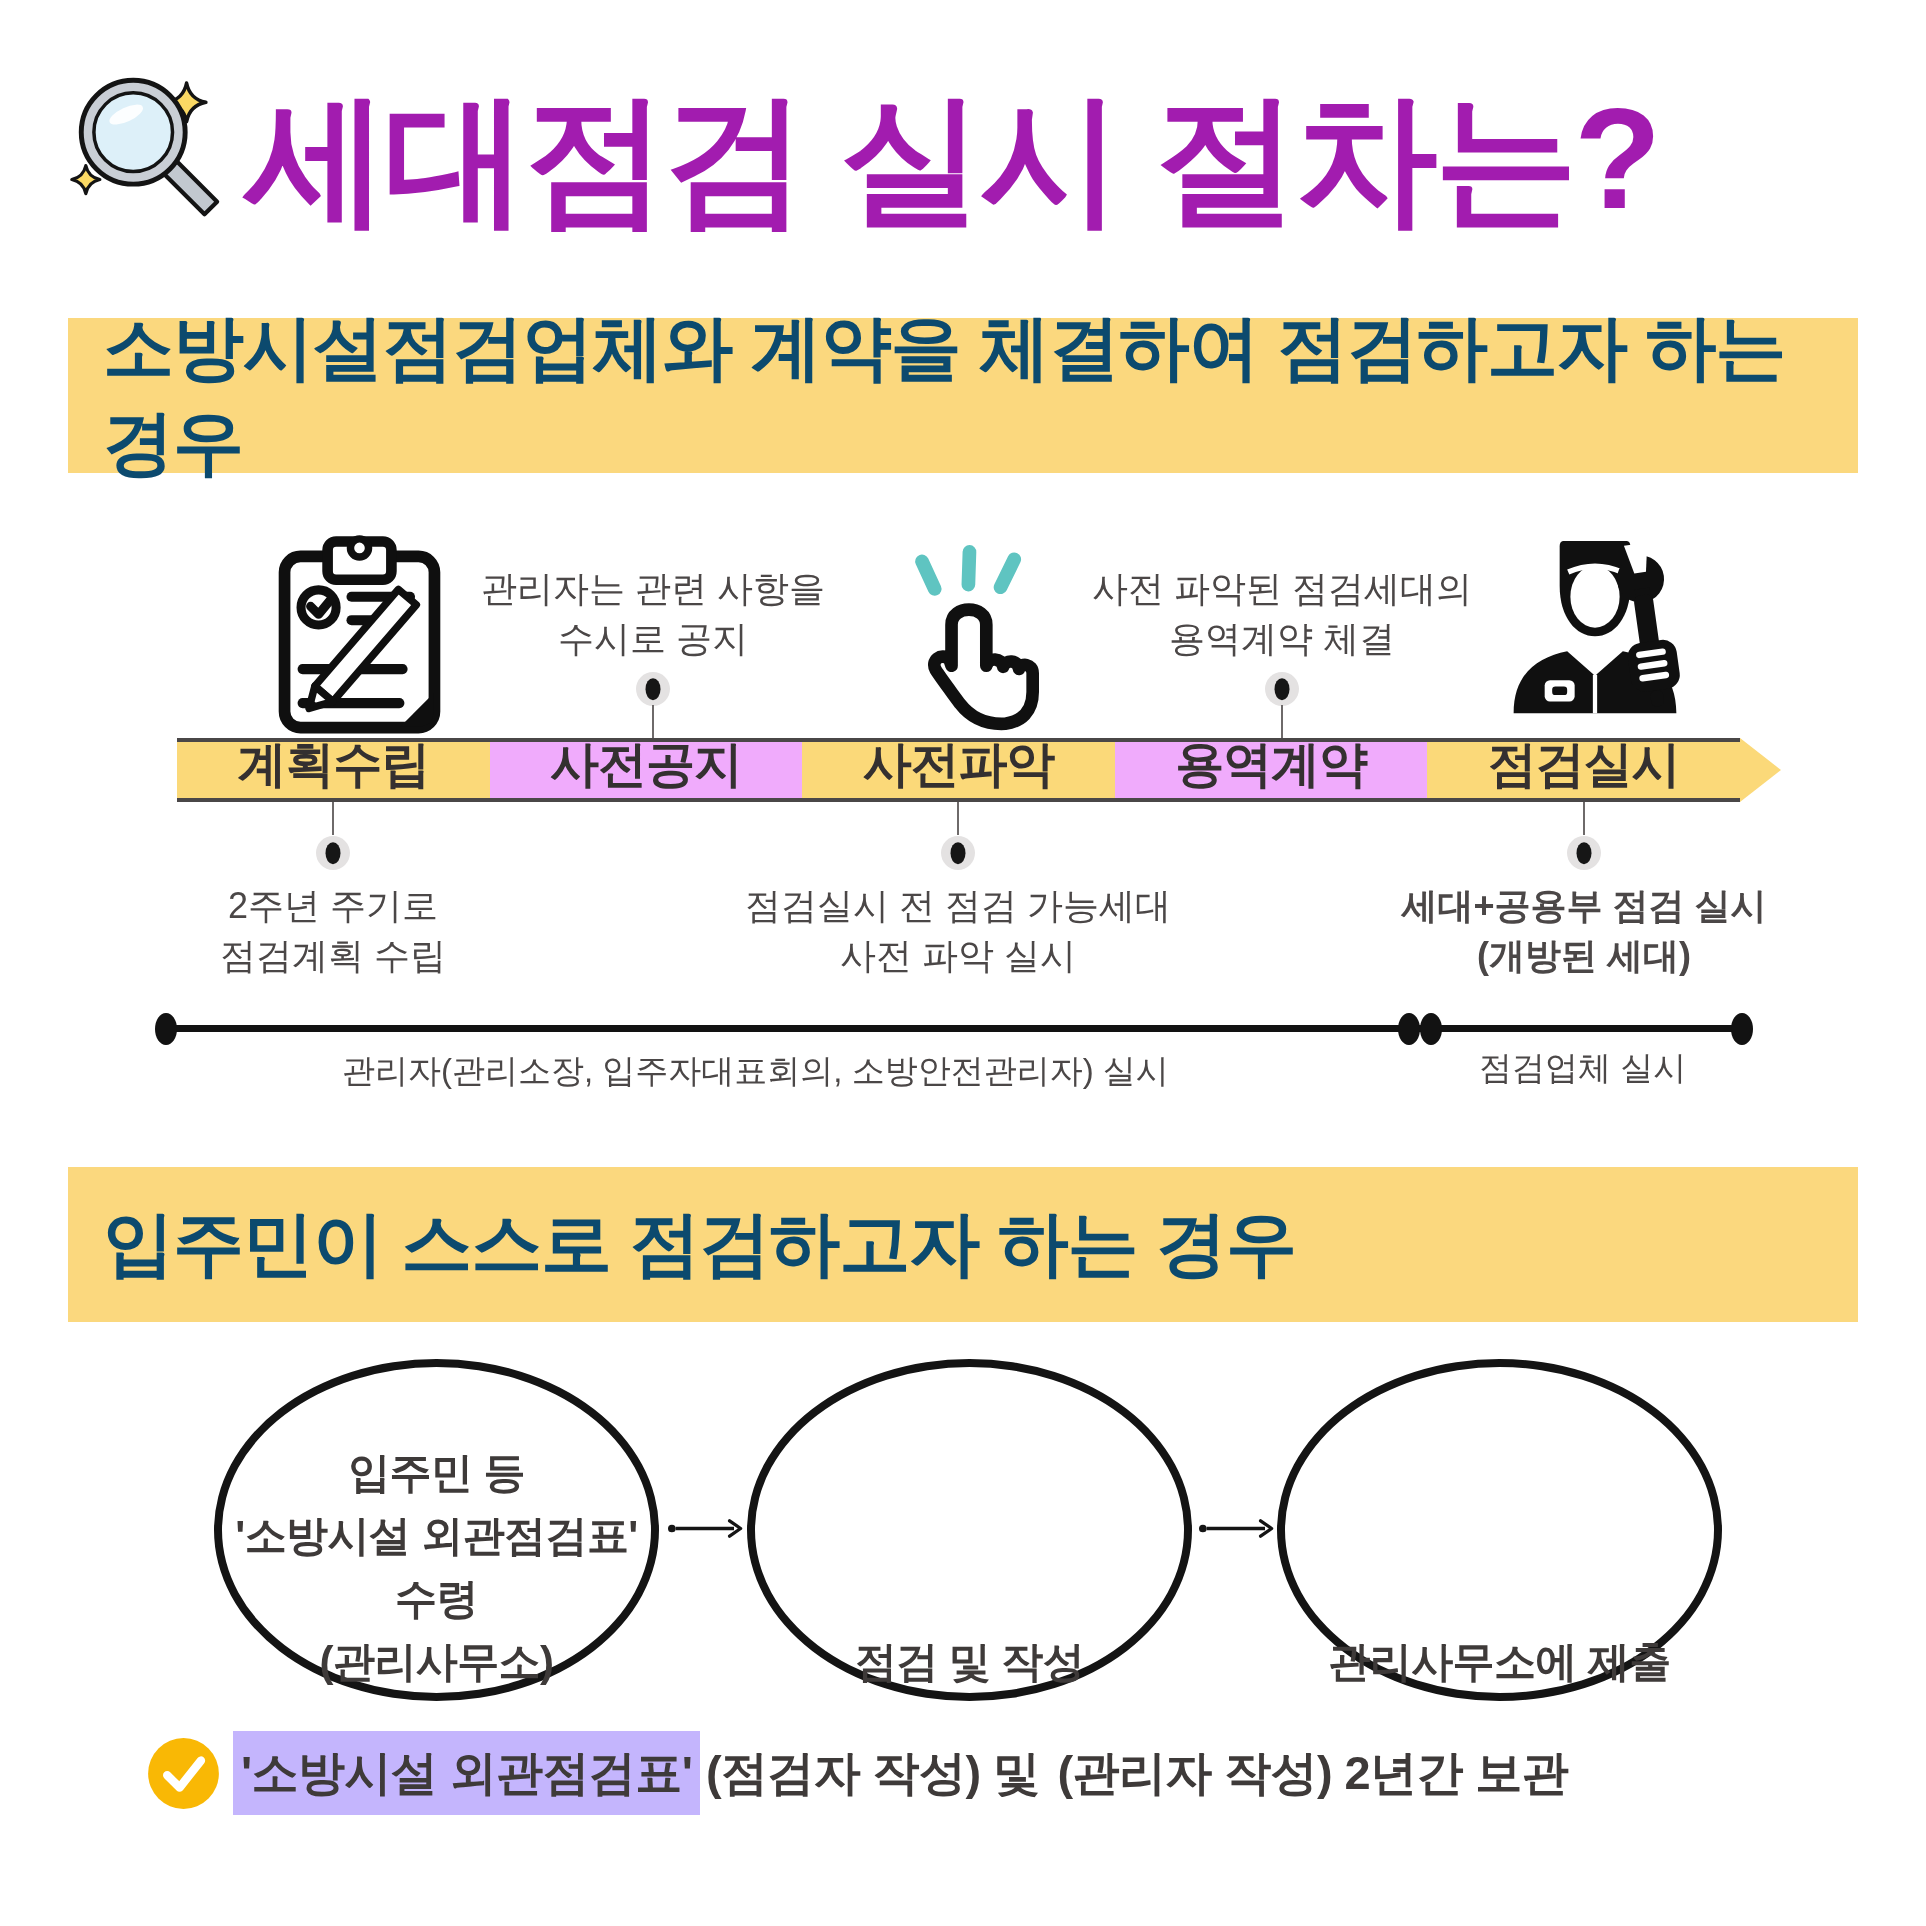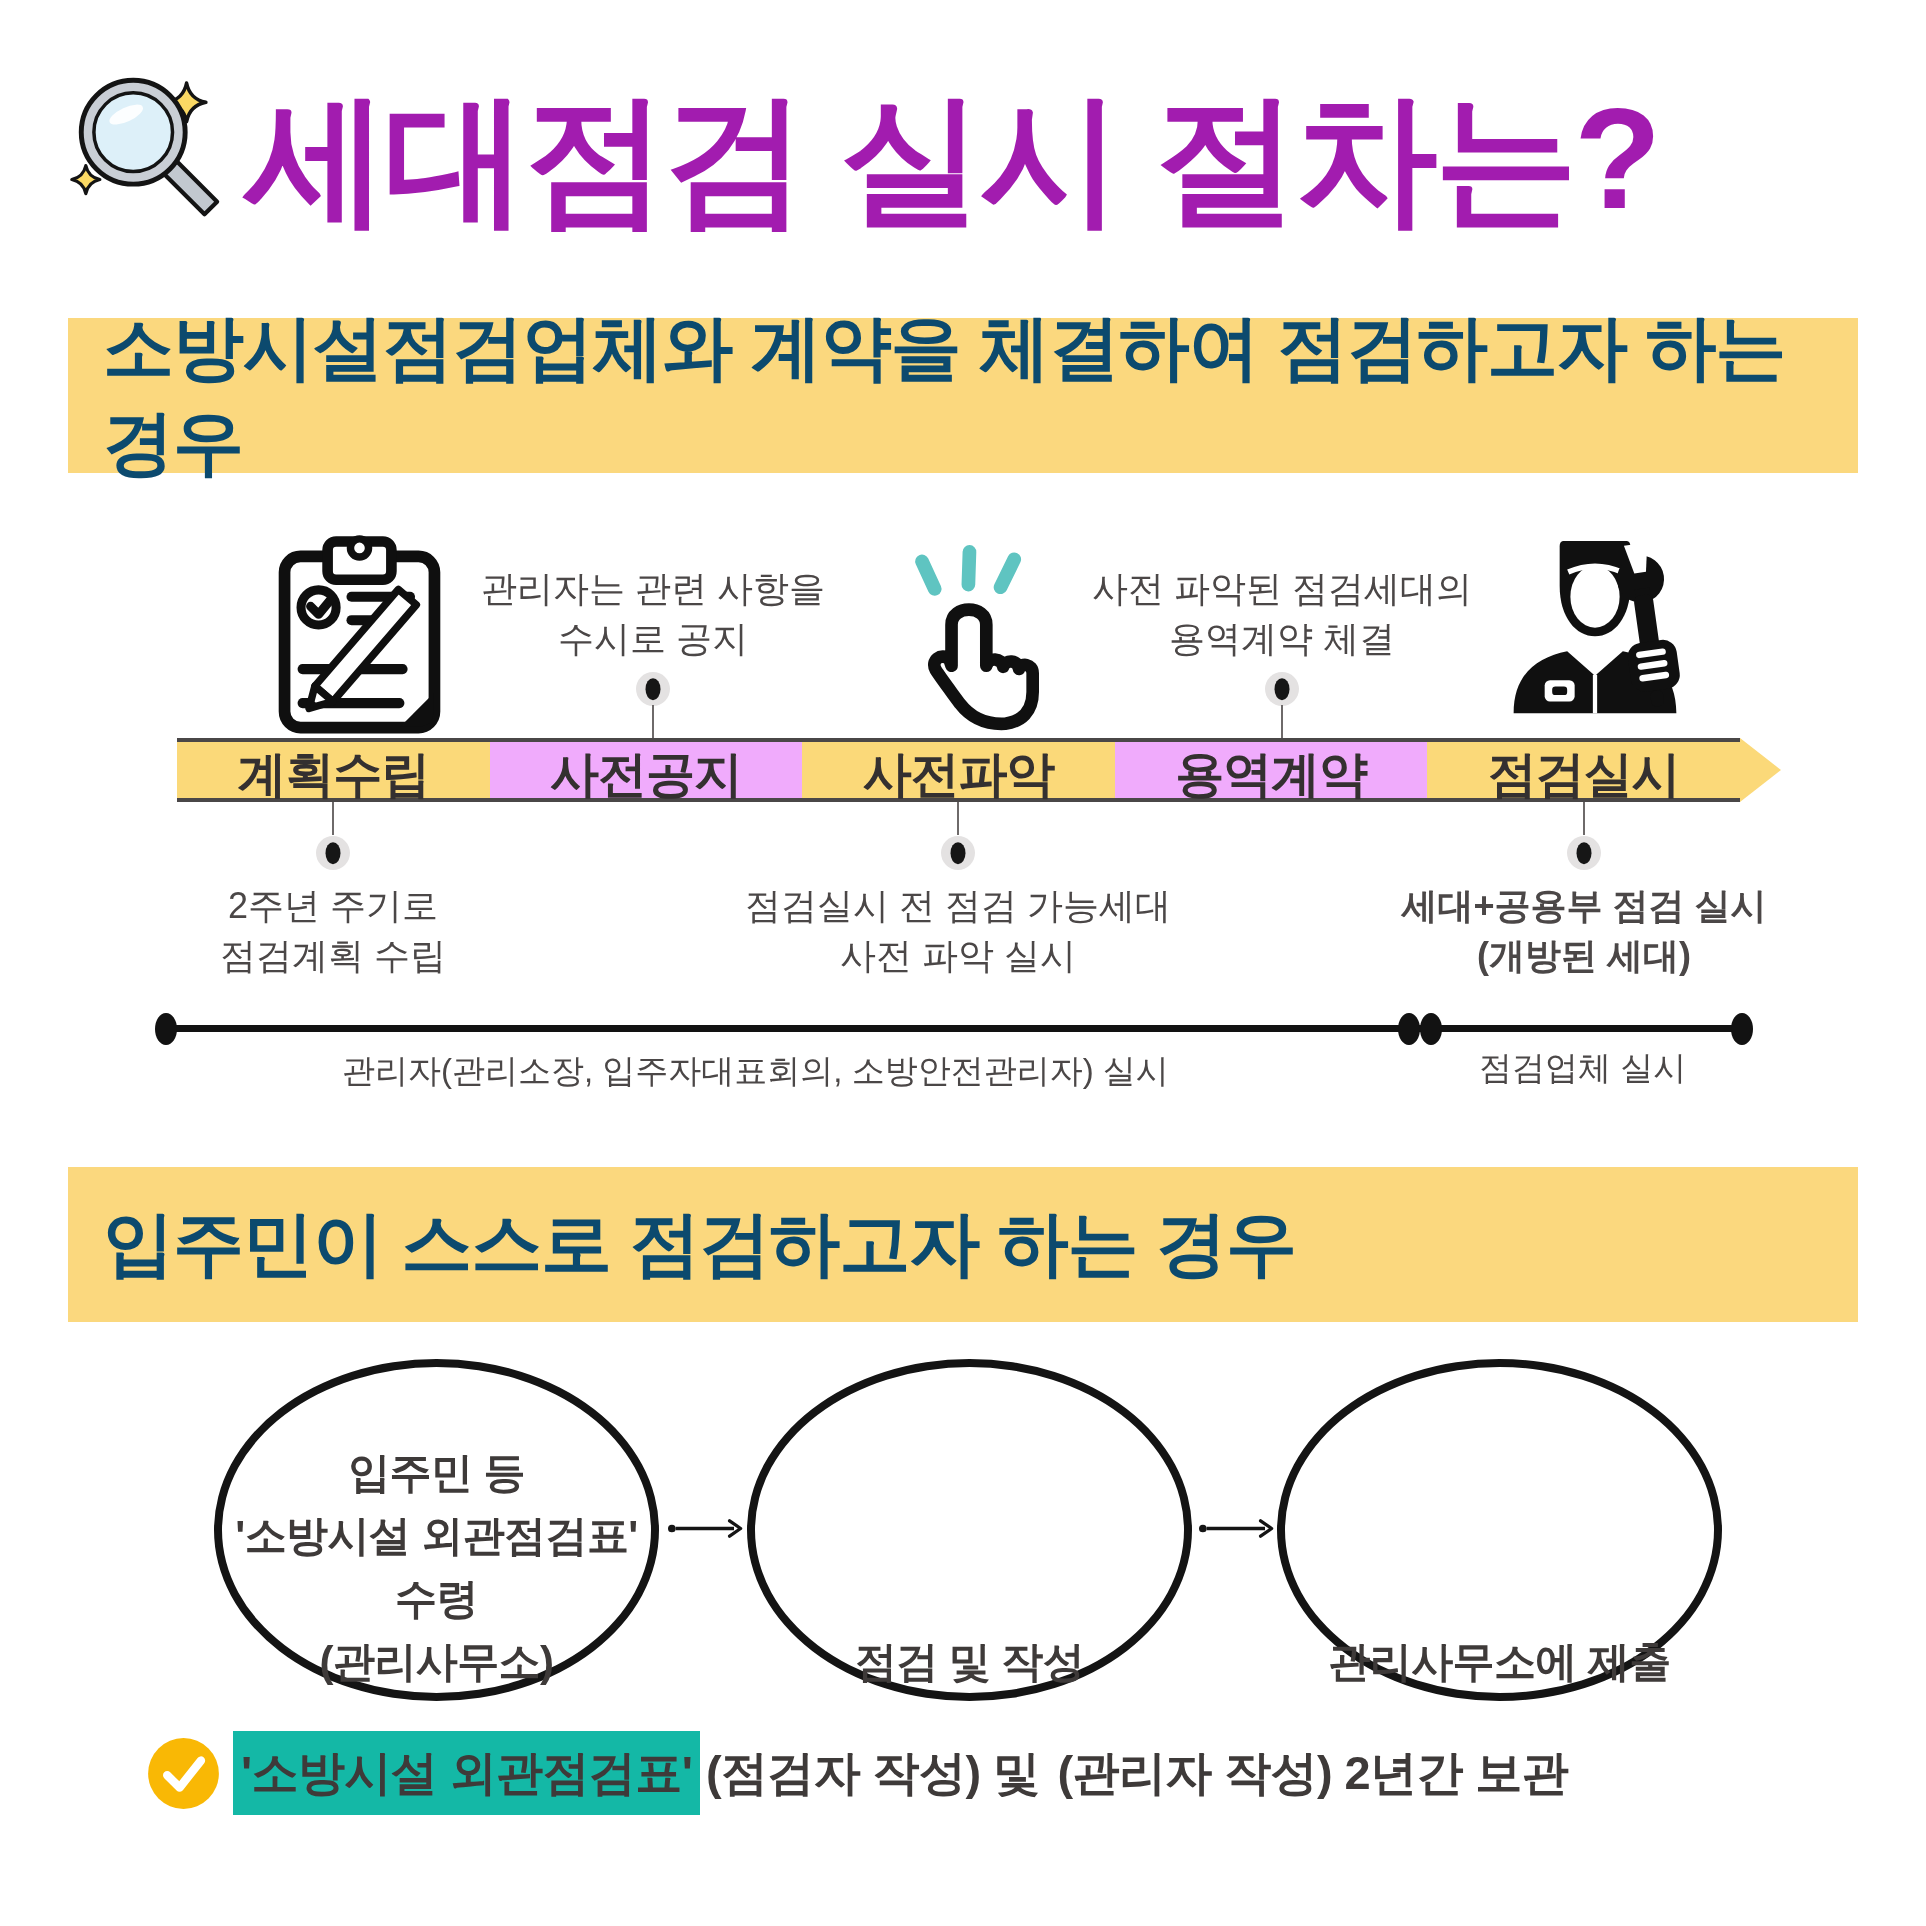--- a/index.html
+++ b/index.html
@@ -41,21 +41,21 @@
     content:"";position:absolute;left:50%;top:50%;width:15px;height:21.7px;border-radius:50%;
     background:#161616;transform:translate(-50%,-50%);
   }
   .vline{width:2.3px;background:#6E6A6A;}
 
   
   #timeline-bar{
     left:177px;top:738px;width:1563px;height:64px;display:flex;
     border-top:4px solid #4A4747;border-bottom:4px solid #4A4747;box-sizing:border-box;
   }
-  .seg{flex:1;display:flex;align-items:flex-start;justify-content:center;}
+  .seg{flex:1;display:flex;align-items:flex-end;justify-content:center;}
   .seg.yellow{background:#FBD979;}
   .seg.beige{background:#f0abfc;}
   .seg-label{font-size:49px;font-weight:800;color:#343030;letter-spacing:-1.1px;}
   #bar-arrow-tip{
     left:1740px;top:738px;width:41px;height:64px;background:#FBD979;
     clip-path:polygon(0 0,100% 50%,0 100%);
   }
 
   
   #range-line{left:165px;top:1025px;width:1578px;height:7.4px;background:#121212;border-radius:4px;}
@@ -68,21 +68,21 @@
     top:1359px;display:flex;align-items:flex-end;justify-content:center;box-sizing:border-box;
   }
   .ellipse-text{font-size:42px;font-weight:800;line-height:1.5;text-align:center;color:#3E3A39;letter-spacing:-0.6px;}
 
   
   #bottom-note{
     left:233px;top:1733px;height:80px;display:flex;align-items:center;
     font-size:47px;font-weight:800;color:#3E3A39;letter-spacing:-0.6px;
   }
   .note-part{margin-right:5.7px;white-space:pre;}
-  .note-part.hl{background:#14b8a6;padding:10.3px 8px;}
+  .note-part.hl{background:#c4b5fd;padding:10.3px 8px;}
 </style>
 </head>
 <body>
 
 <svg class="abs" style="left:63px;top:77px;width:165px;height:163px;" viewBox="0 0 470 460">
   <path d="M352,15 Q361,61 407,70 Q361,79 352,125 Q343,79 297,70 Q343,61 352,15 Z" fill="#FBD964" stroke="#141414" stroke-width="10" stroke-linejoin="round"></path>
   <path d="M65,250 Q72,283 105,290 Q72,297 65,330 Q58,297 25,290 Q58,283 65,250 Z" fill="#FBD964" stroke="#141414" stroke-width="9" stroke-linejoin="round"></path>
   <path d="M324,238 L288,274 L403,389 L439,353 Z" fill="#C2C8CF" stroke="#141414" stroke-width="12" stroke-linejoin="round"></path>
   <circle cx="200" cy="155" r="148" fill="#C9CED5" stroke="#141414" stroke-width="14"></circle>
   <circle cx="200" cy="155" r="112" fill="#DDF0F9" stroke="#141414" stroke-width="10"></circle>

